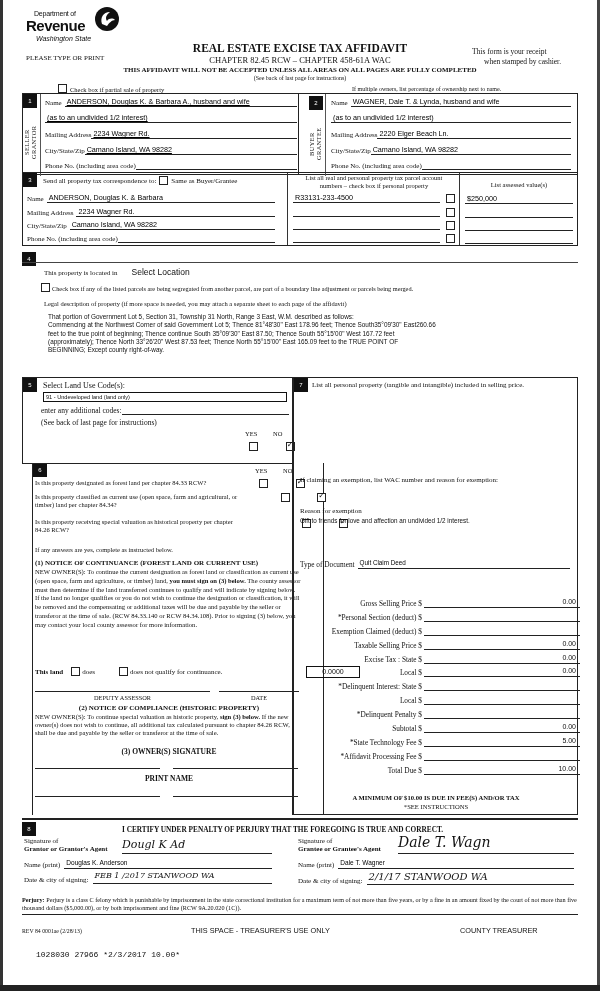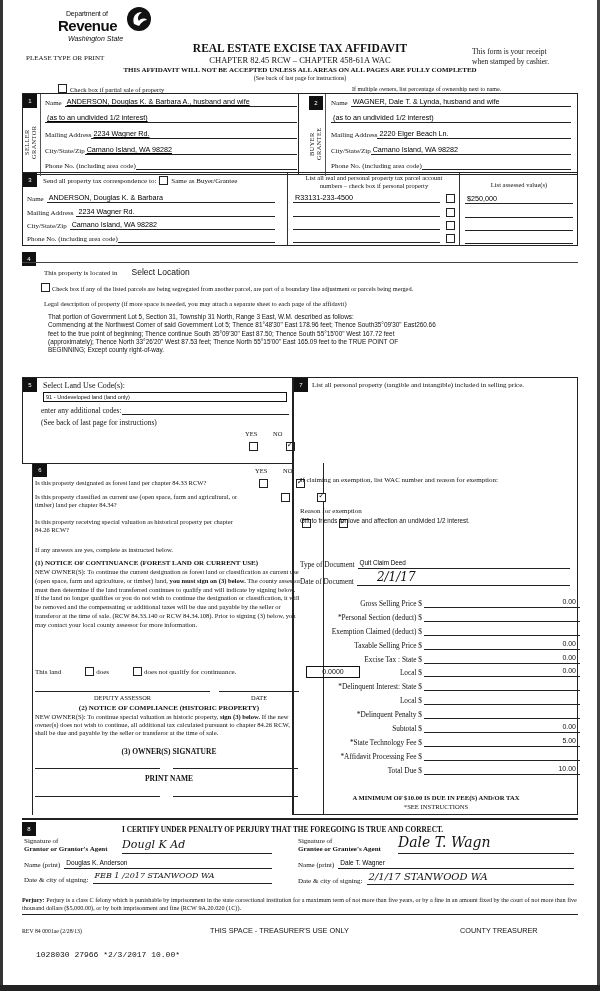--- a/index.html
+++ b/index.html
@@ -25,35 +25,35 @@
   .money-row .val { flex: 1; border-bottom: 1px solid #222; text-align: right; padding-right: 4px; font-family: "Liberation Sans", sans-serif; font-size: 7px; height: 10px; }
   .edge-l { position:absolute; left:0; top:0; width:3px; height:991px; background:#333; }
   .edge-r { position:absolute; right:0; top:0; width:3px; height:991px; background:#444; }
 </style>
 </head>
 <body>
 
 <div class="edge-l"></div>
 <div class="edge-r"></div>
 
-<div class="abs sans" style="left:26px;top:6px;width:100px;height:40px;margin-left:32px;">
+<div class="abs sans" style="left:26px;top:6px;width:100px;height:40px;">
   <div style="position:absolute;left:8px;top:4px;font-size:7px;letter-spacing:-0.2px;">Department of</div>
   <div style="position:absolute;left:0;top:11px;font-size:15px;font-weight:bold;letter-spacing:-0.5px;">Revenue</div>
   <div style="position:absolute;left:10px;top:29px;font-size:7px;font-style:italic;">Washington State</div>
   <svg width="26" height="26" viewBox="0 0 26 26" style="position:absolute;left:68px;top:0;">
     <circle cx="13" cy="13" r="12" fill="#111"></circle>
     <path d="M8 18 C6 12 9 6 16 6 C12 9 11 12 13 15 C15 12 19 12 21 14 C18 14 15 17 13 20 Z" fill="#fff"></path>
   </svg>
 </div>
 
 <div class="abs" style="left:26px;top:54px;font-size:7px;">PLEASE TYPE OR PRINT</div>
 <div class="abs b" style="left:185px;top:42px;width:230px;text-align:center;font-size:11.5px;">REAL ESTATE EXCISE TAX AFFIDAVIT</div>
 <div class="abs" style="left:185px;top:55px;width:230px;text-align:center;font-size:8.5px;">CHAPTER 82.45 RCW – CHAPTER 458-61A WAC</div>
 <div class="abs" style="left:472px;top:47px;font-size:7.5px;">This form is your receipt</div>
-<div class="abs" style="left:472px;top:57px;font-size:7.5px;">when stamped by cashier.</div>
+<div class="abs" style="left:484px;top:57px;font-size:7.5px;">when stamped by cashier.</div>
 <div class="abs b" style="left:90px;top:66px;width:420px;text-align:center;font-size:7px;">THIS AFFIDAVIT WILL NOT BE ACCEPTED UNLESS ALL AREAS ON ALL PAGES ARE FULLY COMPLETED</div>
 <div class="abs" style="left:200px;top:75px;width:200px;text-align:center;font-size:6px;">(See back of last page for instructions)</div>
 
 <div class="row" style="left:58px;top:84px;font-size:6.5px;">
   <span class="chk" style="margin-right:3px;"></span>
   <span>Check box if partial sale of property</span>
 </div>
 <div class="abs" style="left:352px;top:86px;font-size:6px;">If multiple owners, list percentage of ownership next to name.</div>
 
 <div class="abs box" style="left:22px;top:93px;width:276px;height:82px;border-width:1px 0 1px 1px;">
@@ -229,21 +229,21 @@
   <div class="abs" style="left:2px;top:83px;font-size:6.5px;">If any answers are yes, complete as instructed below.</div>
 
   <div class="abs b" style="left:2px;top:96px;font-size:7px;">(1) NOTICE OF CONTINUANCE  (FOREST LAND OR CURRENT USE)</div>
   <div class="abs" style="left:2px;top:105px;width:266px;font-size:6.6px;line-height:1.34;">
     <span>NEW OWNER(S): To continue the current designation as forest land or classification as current use (open space, farm and agriculture, or timber) land,</span>
     <span class="b">you must sign on (3) below.</span>
     <span>The county assessor must then determine if the land transferred continues to qualify and will indicate by signing below. If the land no longer qualifies or you do not wish to continue the designation or classification, it will be removed and the compensating or additional taxes will be due and payable by the seller or transferor at the time of sale. (RCW 84.33.140 or RCW 84.34.108). Prior to signing (3) below, you may contact your local county assessor for more information.</span>
   </div>
 
   <div class="row" style="left:2px;top:204px;font-size:7px;">
-    <span style="margin-right:24px;">This land</span>
+    <span style="margin-right:8px;font-weight:bold;">This land</span>
     <span class="chk" style="margin-right:2px;"></span>
     <span style="margin-right:24px;">does</span>
     <span class="chk" style="margin-right:2px;"></span>
     <span>does not qualify for continuance.</span>
   </div>
 
   <div class="abs line" style="left:2px;top:228px;width:175px;"></div>
   <div class="abs line" style="left:186px;top:228px;width:80px;"></div>
   <div class="abs" style="left:2px;top:231px;width:175px;text-align:center;font-size:6.3px;">DEPUTY ASSESSOR</div>
   <div class="abs" style="left:186px;top:231px;width:80px;text-align:center;font-size:6.3px;">DATE</div>
@@ -269,24 +269,20 @@
   <div class="abs" style="left:6px;top:25px;width:270px;height:60px;"></div>
 
   <div class="abs" style="left:6px;top:98px;font-size:7px;">If claiming an exemption, list WAC number and reason for exemption:</div>
   <div class="abs" style="left:6px;top:129px;font-size:7px;">Reason for exemption</div>
   <div class="abs sans" style="left:6px;top:139px;font-size:6.3px;">Gift to friends for love and affection an undivided 1/2 interest.</div>
 
   <div class="row" style="left:6px;top:181px;width:270px;font-size:7.3px;">
     <span style="margin-right:3px;">Type of Document</span>
     <span class="fill-line filled" style="font-size:6.3px;">Quit Claim Deed</span>
   </div>
-  <div class="row" style="left:6px;top:192px;width:270px;font-size:7.3px;">
-    <span style="margin-right:3px;">Date of Document</span>
-    <span class="fill-line hand" style="font-size:12px;height:16px;padding-left:20px;">2/1/17</span>
-  </div>
 </div>
 
 <div class="money-row" style="top:596px;">
     <span class="lbl">Gross Selling Price $</span>
     <span class="val">0.00</span>
   </div>
 <div class="money-row" style="top:610px;">
     <span class="lbl">*Personal Section (deduct) $</span>
     <span class="val"></span>
   </div>
@@ -374,17 +370,17 @@
     <span style="margin-right:4px;">Date &amp; city of signing:</span>
     <span class="fill-line hand" style="font-size:10px;height:14px;">2/1/17    STANWOOD  WA</span>
   </div>
 </div>
 
 <div class="abs" style="left:22px;top:896px;width:556px;font-size:6.2px;line-height:1.35;border-bottom:1px solid #222;padding-bottom:1px;">
   <span class="b">Perjury:</span>
   <span>Perjury is a class C felony which is punishable by imprisonment in the state correctional institution for a maximum term of not more than five years, or by a fine in an amount fixed by the court of not more than five thousand dollars ($5,000.00), or by both imprisonment and fine (RCW 9A.20.020 (1C)).</span>
 </div>
 <div class="abs" style="left:22px;top:928px;font-size:5.8px;">REV 84 0001ae (2/28/13)</div>
-<div class="abs sans" style="left:210px;top:926px;font-size:7.3px;">THIS SPACE - TREASURER'S USE ONLY</div>
+<div class="abs sans" style="left:191px;top:926px;font-size:7.3px;">THIS SPACE - TREASURER'S USE ONLY</div>
 <div class="abs sans" style="left:460px;top:926px;font-size:7.3px;">COUNTY TREASURER</div>
 <div class="abs mono" style="left:36px;top:950px;font-size:8px;">1028030 27966 *2/3/2017 10.00*</div>
 
 <div class="abs" style="left:0;top:985px;width:600px;height:6px;background:#222;"></div>
 
 </body></html>

